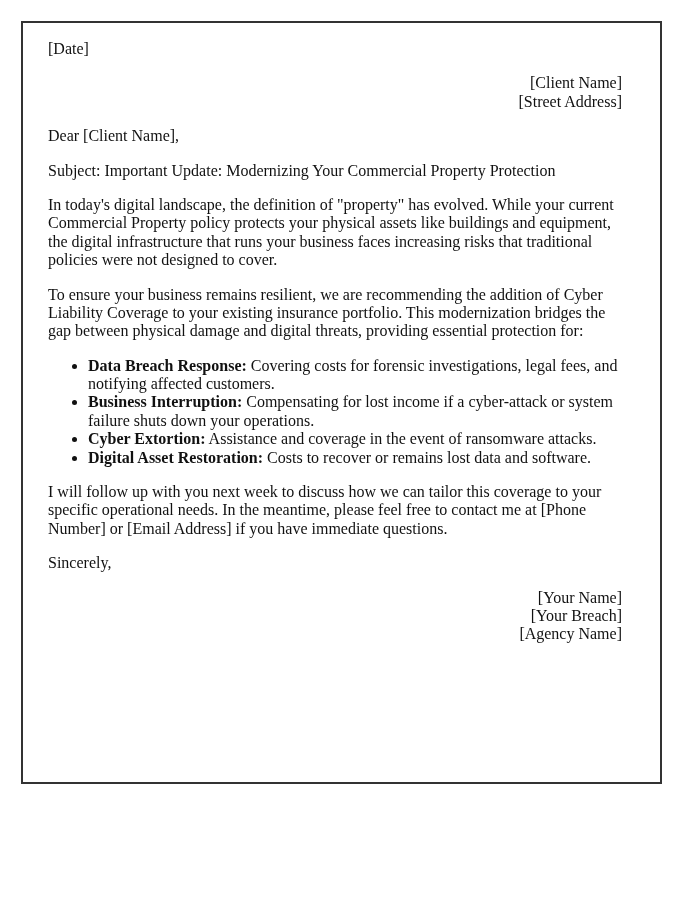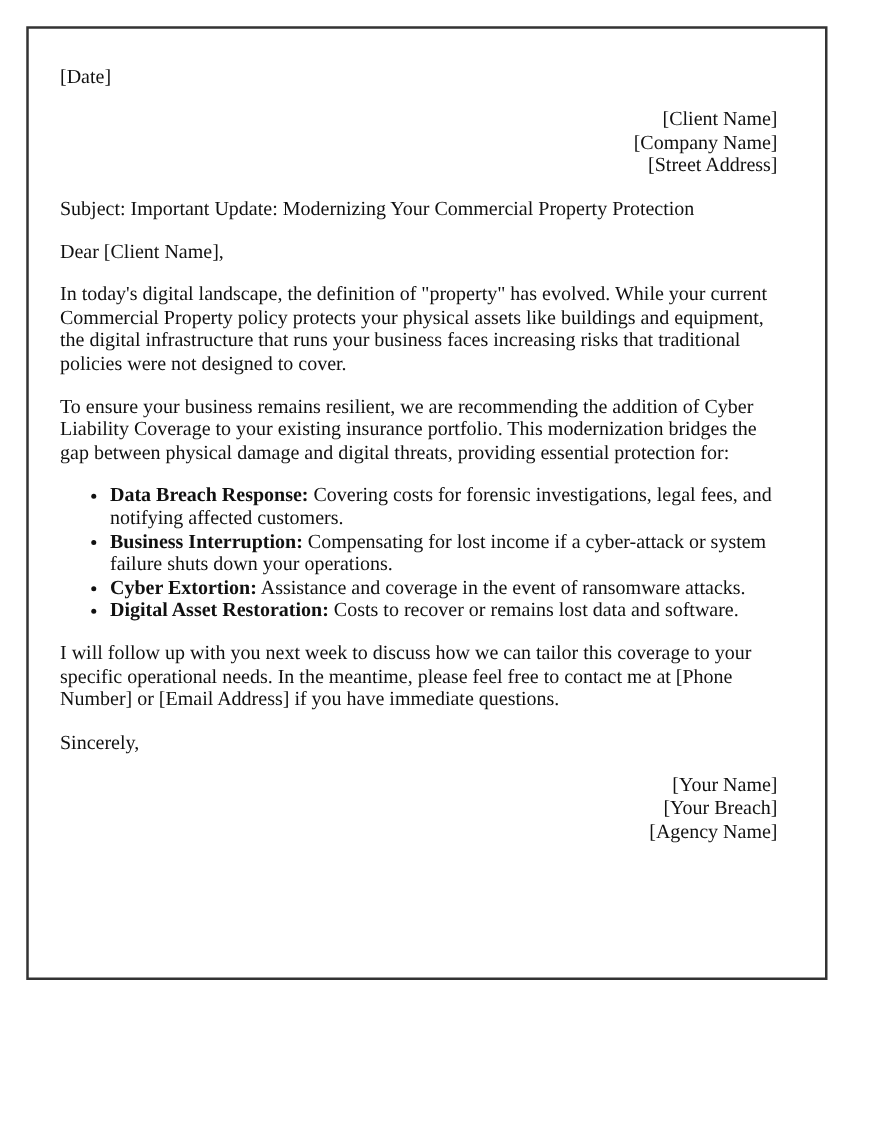--- a/index.html
+++ b/index.html
@@ -18,21 +18,21 @@
     -webkit-font-smoothing: antialiased;
   }
   .page {
     position: absolute;
     left: 21px;
     top: 21px;
     width: 641px;
     height: 763px;
     border: 2px solid #333333;
     background: #ffffff;
-    padding: 14px 38px 0 25px;
+    padding: 1px 38px 0 25px;
     overflow: hidden;
   }
   .page p {
     margin: 16px 0;
     line-height: 1.15;
   }
   .block {
     margin: 16px 0;
     text-align: right;
   }
@@ -50,27 +50,26 @@
 </style>
 </head>
 <body>
 
 <div class="page">
 
   <p>[Date]</p>
 
   <div class="block">
     <div>[Client Name]</div>
-    <div>[Company Name]</div>
     <div>[Street Address]</div>
   </div>
 
+  <p>Dear [Client Name],</p>
+
   <p>Subject: Important Update: Modernizing Your Commercial Property Protection</p>
-
-  <p>Dear [Client Name],</p>
 
   <p>In today's digital landscape, the definition of "property" has evolved. While your current Commercial Property policy protects your physical assets like buildings and equipment, the digital infrastructure that runs your business faces increasing risks that traditional policies were not designed to cover.</p>
 
   <p>To ensure your business remains resilient, we are recommending the addition of Cyber Liability Coverage to your existing insurance portfolio. This modernization bridges the gap between physical damage and digital threats, providing essential protection for:</p>
 
   <ul class="coverage-list">
     <li>
       <strong>Data Breach Response:</strong>
       <span>Covering costs for forensic investigations, legal fees, and notifying affected customers.</span>
     </li>

